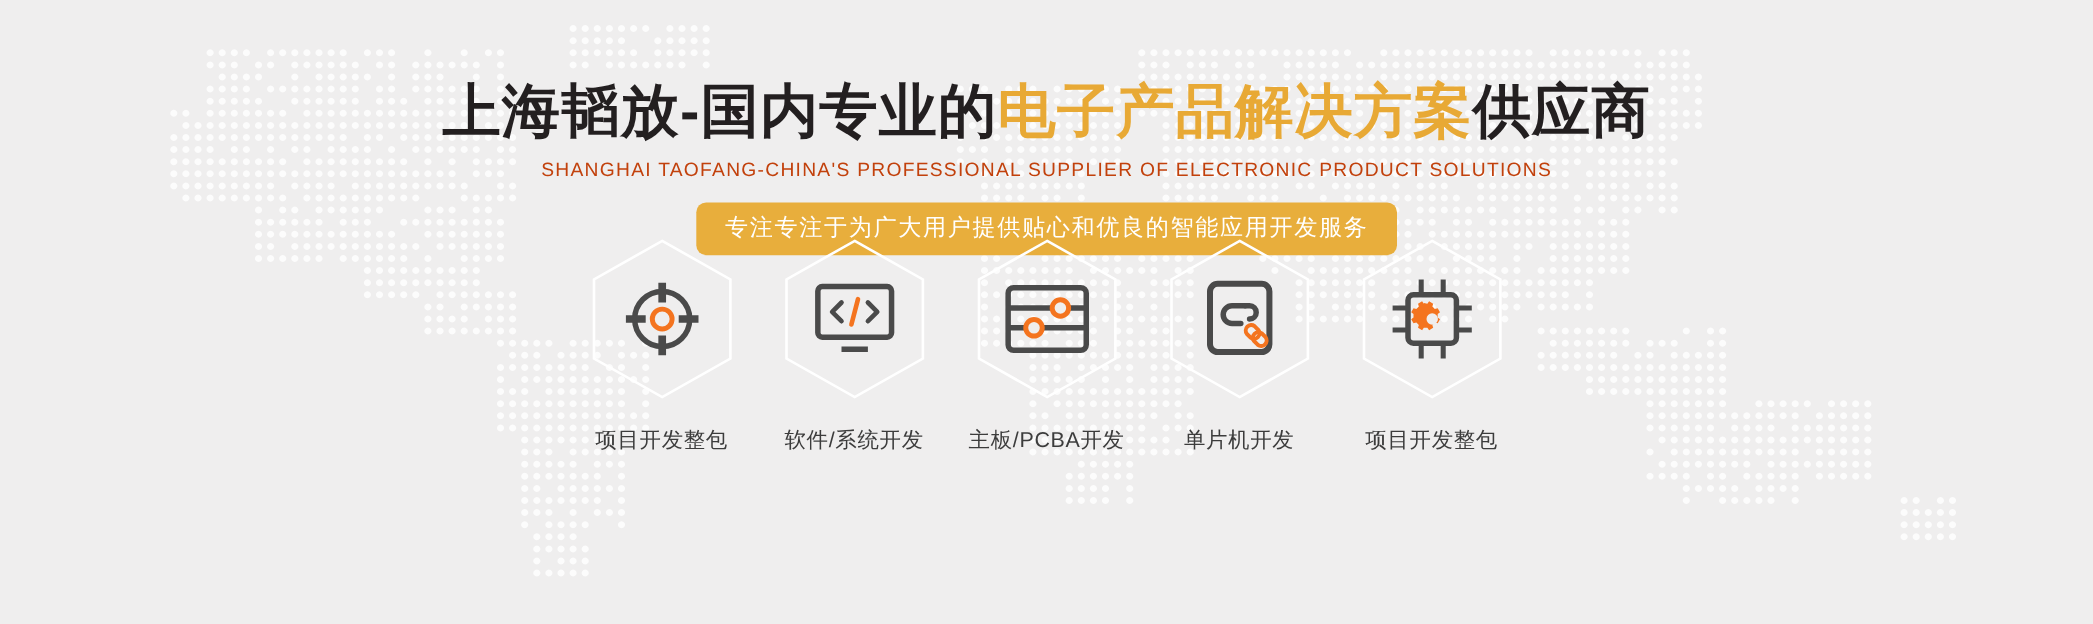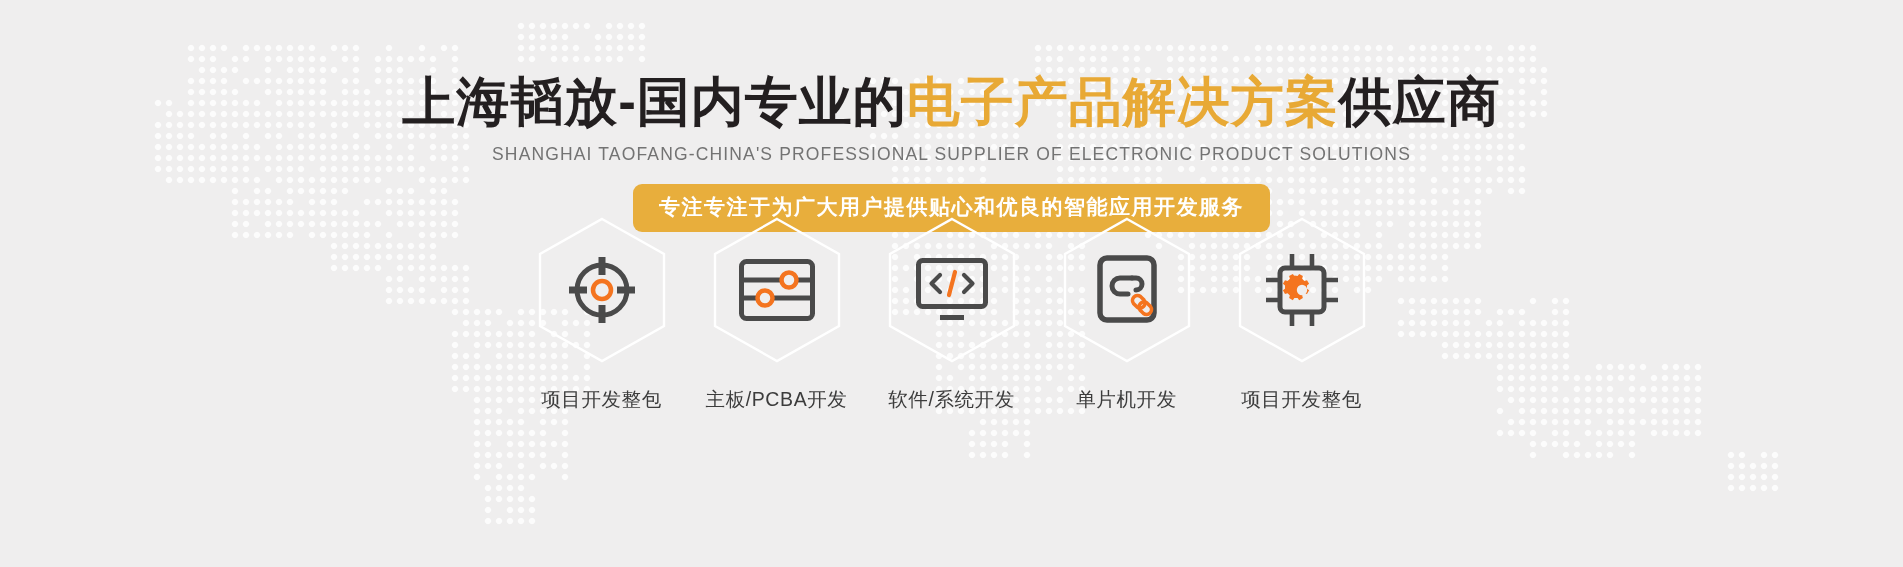--- a/index.html
+++ b/index.html
@@ -39,26 +39,26 @@
     line-height:1.15;
     color:#231f20;
     white-space:nowrap;
   }
   .headline .accent { color:#e8a935; }
 
   .subhead {
     margin-top:11px;
     font-size:17.5px;
     letter-spacing:1.15px;
-    color:#737373;
+    color:#c2410c;
     font-weight:normal;
     white-space:nowrap;
   }
 
-  .badge-wrap { margin-top:19px;font-weight:bold; }
+  .badge-wrap { margin-top:19px; }
   .badge {
     display:inline-block;
     background:#e8ae3c;
     color:#ffffff;
     font-size:21px;
     letter-spacing:1.5px;
     padding:9px 26px 11px;
     border-radius:9px;
     white-space:nowrap;
   }
@@ -131,44 +131,44 @@
         </svg>
       </div>
       <div class="hex-label">项目开发整包</div>
     </div>
 
     <div class="hex-item">
       <div class="hex-cell">
         <svg class="hex-outline" viewBox="0 0 130 148">
           <polygon points="65,3 127,38 127,110 65,145 3,110 3,38" fill="none" stroke="#ffffff" stroke-width="2.4"></polygon>
         </svg>
-        <svg class="hex-icon" width="78" height="64" viewBox="0 0 78 64">
-          <rect x="3.5" y="3.5" width="71" height="57" rx="5" fill="none" stroke="#4a4a4a" stroke-width="5"></rect>
-          <path d="M3.5 22 L74.5 22 M3.5 40 L74.5 40" stroke="#4a4a4a" stroke-width="5"></path>
-          <circle cx="51" cy="22" r="7.5" fill="#efeeee" stroke="#f4741f" stroke-width="4.5"></circle>
-          <circle cx="27" cy="40" r="7.5" fill="#efeeee" stroke="#f4741f" stroke-width="4.5"></circle>
-        </svg>
-      </div>
-      <div class="hex-label">主板/PCBA开发</div>
-    </div>
-
-    <div class="hex-item">
-      <div class="hex-cell">
-        <svg class="hex-outline" viewBox="0 0 130 148">
-          <polygon points="65,3 127,38 127,110 65,145 3,110 3,38" fill="none" stroke="#ffffff" stroke-width="2.4"></polygon>
-        </svg>
         <svg class="hex-icon" width="74" height="66" viewBox="0 0 74 66">
           <rect x="3.5" y="3.5" width="67" height="46" rx="4" fill="none" stroke="#4a4a4a" stroke-width="5"></rect>
           <path d="M25 18 L16.5 26.5 L25 35" fill="none" stroke="#4a4a4a" stroke-width="4.2" stroke-linecap="round" stroke-linejoin="round"></path>
           <path d="M49 18 L57.5 26.5 L49 35" fill="none" stroke="#4a4a4a" stroke-width="4.2" stroke-linecap="round" stroke-linejoin="round"></path>
           <path d="M40 15 L34 38" stroke="#f4741f" stroke-width="4.2" stroke-linecap="round"></path>
           <path d="M25 60.5 L49 60.5" stroke="#4a4a4a" stroke-width="5" stroke-linecap="butt"></path>
         </svg>
       </div>
       <div class="hex-label">软件/系统开发</div>
+    </div>
+
+    <div class="hex-item">
+      <div class="hex-cell">
+        <svg class="hex-outline" viewBox="0 0 130 148">
+          <polygon points="65,3 127,38 127,110 65,145 3,110 3,38" fill="none" stroke="#ffffff" stroke-width="2.4"></polygon>
+        </svg>
+        <svg class="hex-icon" width="78" height="64" viewBox="0 0 78 64">
+          <rect x="3.5" y="3.5" width="71" height="57" rx="5" fill="none" stroke="#4a4a4a" stroke-width="5"></rect>
+          <path d="M3.5 22 L74.5 22 M3.5 40 L74.5 40" stroke="#4a4a4a" stroke-width="5"></path>
+          <circle cx="51" cy="22" r="7.5" fill="#efeeee" stroke="#f4741f" stroke-width="4.5"></circle>
+          <circle cx="27" cy="40" r="7.5" fill="#efeeee" stroke="#f4741f" stroke-width="4.5"></circle>
+        </svg>
+      </div>
+      <div class="hex-label">主板/PCBA开发</div>
     </div>
 
 
     <div class="hex-item">
       <div class="hex-cell">
         <svg class="hex-outline" viewBox="0 0 130 148">
           <polygon points="65,3 127,38 127,110 65,145 3,110 3,38" fill="none" stroke="#ffffff" stroke-width="2.4"></polygon>
         </svg>
         <svg class="hex-icon" width="70" height="72" viewBox="0 0 70 72">
           <rect x="8" y="4" width="54" height="62" rx="7" fill="none" stroke="#4a4a4a" stroke-width="5.5"></rect>

